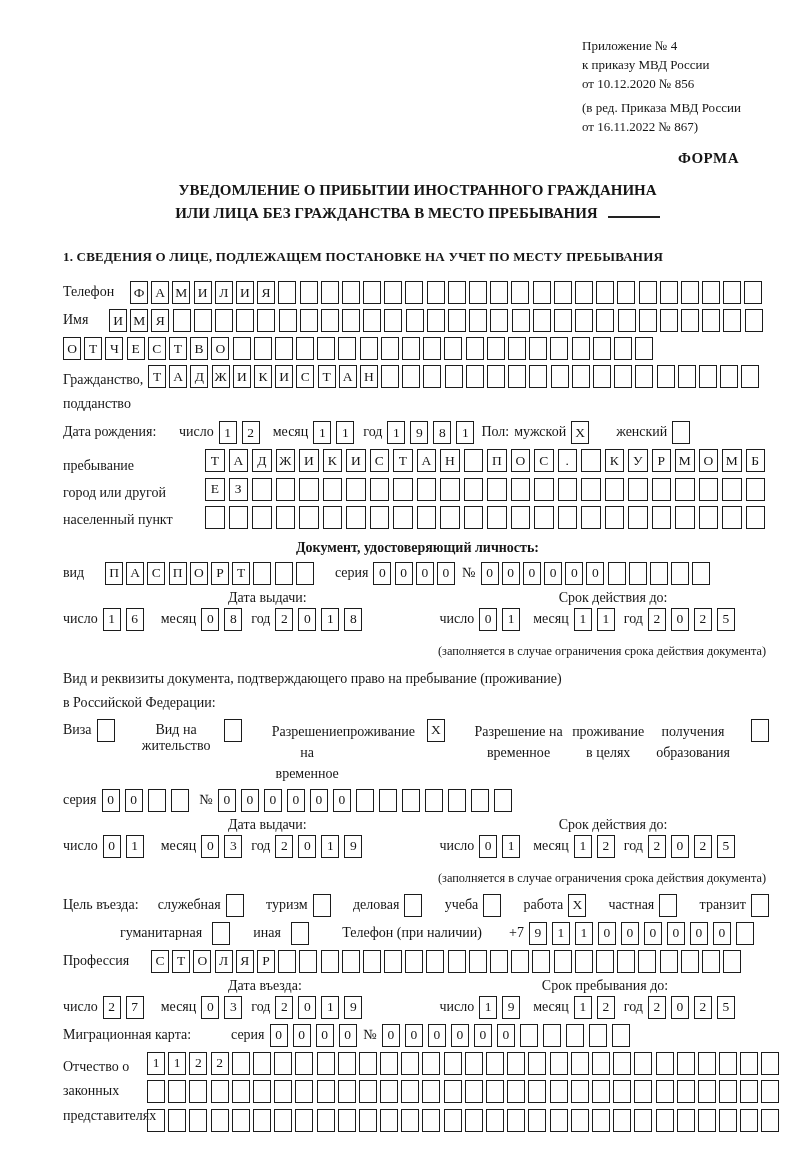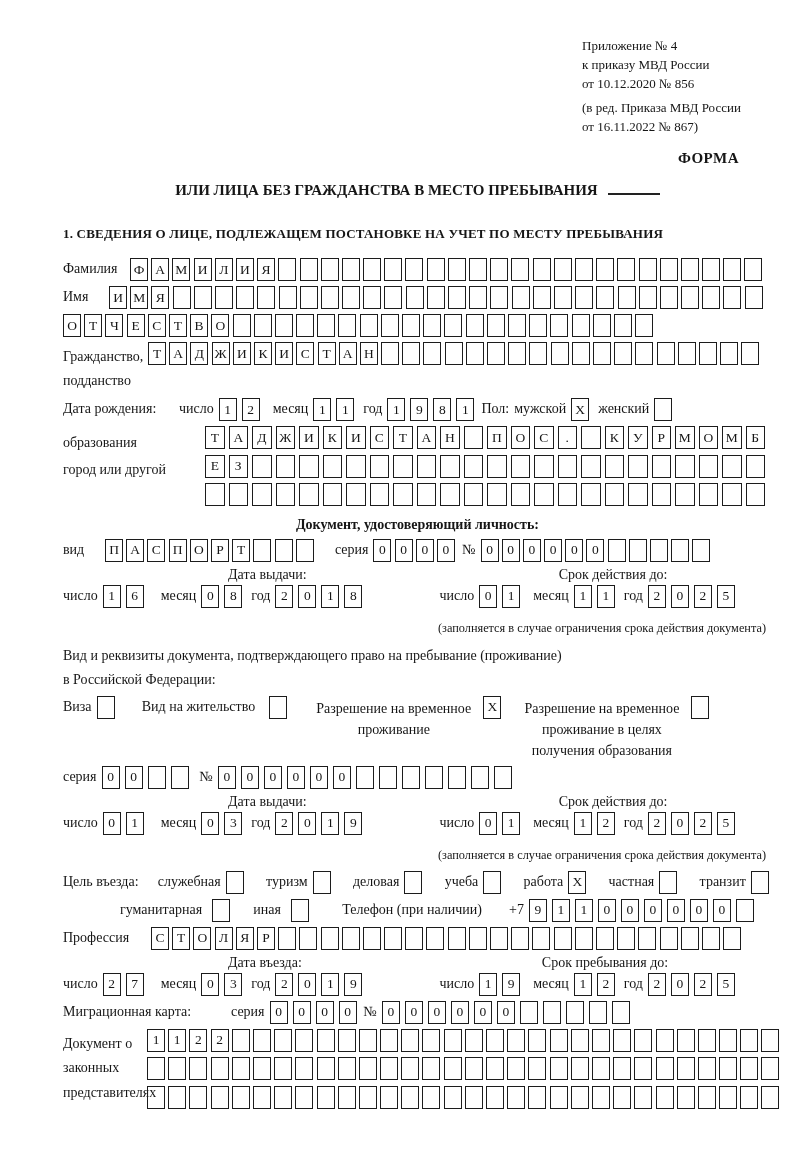--- a/index.html
+++ b/index.html
@@ -34,21 +34,21 @@
   .wide .cell { width: 19.5px; margin-right: 4px; }
   .dates .cell { margin-right: 5px; }
   .sub { flex: none; padding-top: 3px; margin-right: 5px; }
   .colstack { display: flex; flex-direction: column; }
   .colstack .cells { margin-bottom: 5.5px; }
   .center-bold { text-align: center; font-weight: bold; margin: 4px 0 6px 0; }
   .dh-row { display: flex; margin-bottom: 2px; }
   .caption { font-size: 12.3px; margin: 0 0 8px 0; }
   .caption.right { text-align: right; padding-right: 6px; margin-top: 13px; }
   .optwrap { display: flex; align-items: flex-start; }
-  .optlines { display: flex; flex-direction: column; text-align: center; line-height: 21px; padding-top: 2px; }
+  .optlines { display: flex; flex-direction: row; text-align: center; line-height: 21px; padding-top: 2px; }
   .opt { display: flex; align-items: flex-start; }
   .opt .optlabel { padding-top: 3px; margin-right: 5px; text-align: center; }
   .purpose { justify-content: space-between; }
   .label-col { display: flex; flex-direction: column; line-height: 25px; flex: none; }
   .mt2 { margin-top: 2px; }
 </style>
 </head>
 <body>
 
 <div class="page">
@@ -57,27 +57,28 @@
     <div>Приложение № 4</div>
     <div>к приказу МВД России</div>
     <div>от 10.12.2020 № 856</div>
     <div class="gap"></div>
     <div>(в ред. Приказа МВД России</div>
     <div>от 16.11.2022 № 867)</div>
   </div>
   <div class="forma">ФОРМА</div>
 
   <div class="title">
+    <div>УВЕДОМЛЕНИЕ О ПРИБЫТИИ ИНОСТРАННОГО ГРАЖДАНИНА</div>
     <div><span>ИЛИ ЛИЦА БЕЗ ГРАЖДАНСТВА В МЕСТО ПРЕБЫВАНИЯ</span><span class="blank-line"></span></div>
   </div>
 
   <div class="sect">1. СВЕДЕНИЯ О ЛИЦЕ, ПОДЛЕЖАЩЕМ ПОСТАНОВКЕ НА УЧЕТ ПО МЕСТУ ПРЕБЫВАНИЯ</div>
 
   <div class="frow">
-    <span class="flabel" style="width:67px">Фамилия</span>
+    <span class="flabel" style="width:67px">Телефон</span>
     <span class="cells">
         <span class="cell">Ф</span>
         <span class="cell">А</span>
         <span class="cell">М</span>
         <span class="cell">И</span>
         <span class="cell">Л</span>
         <span class="cell">И</span>
         <span class="cell">Я</span>
         <span class="cell"></span>
         <span class="cell"></span>
@@ -230,30 +231,31 @@
         <span class="cell">1</span>
         <span class="cell">9</span>
         <span class="cell">8</span>
         <span class="cell">1</span>
       </span>
     <span class="sub" style="margin-left:2px">Пол:</span>
     <span class="sub">мужской</span>
     <span class="cells">
         <span class="cell">X</span>
       </span>
-    <span class="sub" style="margin-left:4px">женский</span>
+    <span class="sub" style="margin-left:22px">женский</span>
     <span class="cells">
         <span class="cell"></span>
       </span>
   </div>
 
   <div class="frow">
     <span class="flabel label-col" style="width:142px; line-height:27px;">
-      <span>образования</span>
+      <span>пребывание</span>
       <span>город или другой</span>
+      <span>населенный пункт</span>
     </span>
     <span class="colstack wide">
       <span class="cells">
           <span class="cell">Т</span>
           <span class="cell">А</span>
           <span class="cell">Д</span>
           <span class="cell">Ж</span>
           <span class="cell">И</span>
           <span class="cell">К</span>
           <span class="cell">И</span>
@@ -682,21 +684,21 @@
         <span class="cell"></span>
         <span class="cell"></span>
         <span class="cell"></span>
         <span class="cell"></span>
         <span class="cell"></span>
       </span>
   </div>
 
   <div class="frow mt2">
     <span class="flabel label-col" style="width:84px; line-height:24.5px;">
-      <span>Документ о</span>
+      <span>Отчество о</span>
       <span>законных</span>
       <span>представителях</span>
 
     </span>
     <span class="colstack">
       <span class="cells">
           <span class="cell">1</span>
           <span class="cell">1</span>
           <span class="cell">2</span>
           <span class="cell">2</span>

